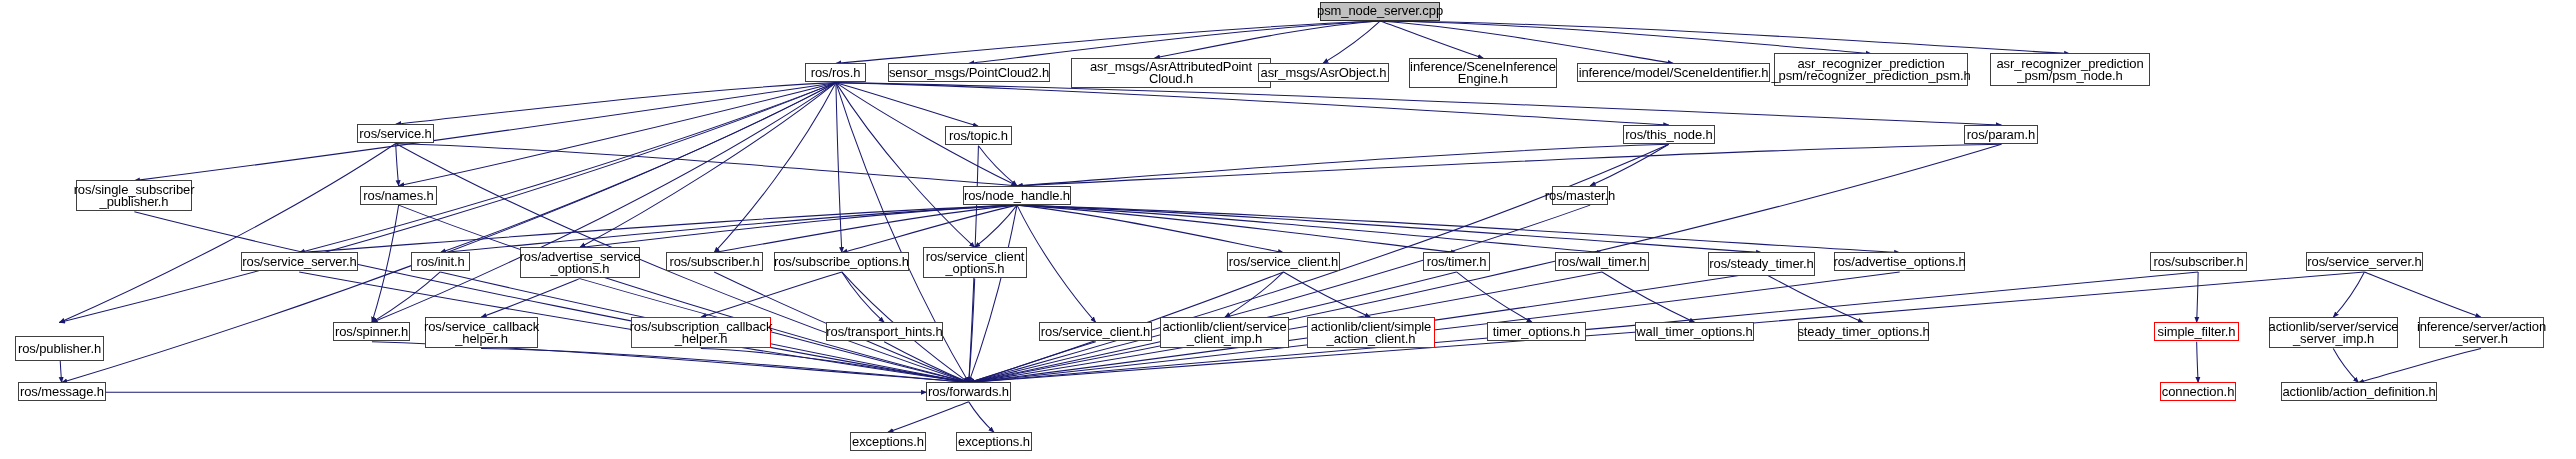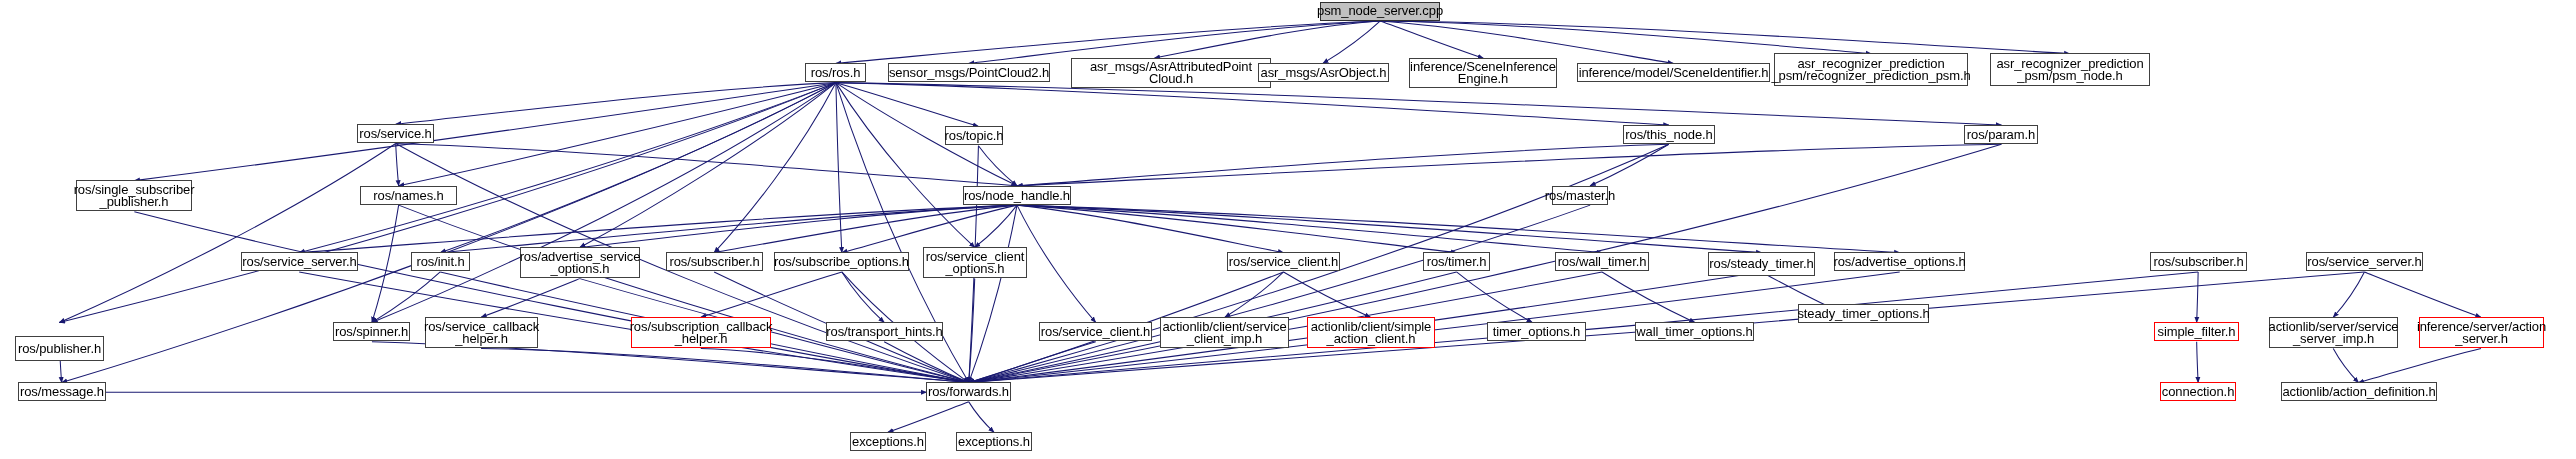--- a/index.html
+++ b/index.html
@@ -145,26 +145,26 @@
 Cloud.h</div>
       <div class="node" style="left: 1258px; top: 63px; width: 131px; height: 19.3px;">asr_msgs/AsrObject.h</div>
       <div class="node" style="left: 1409px; top: 58px; width: 148px; height: 30px;">inference/SceneInference
 Engine.h</div>
       <div class="node" style="left: 1577px; top: 63px; width: 193px; height: 19.3px;">inference/model/SceneIdentifier.h</div>
       <div class="node" style="left: 1774px; top: 53px; width: 194px; height: 33px;">asr_recognizer_prediction
 _psm/recognizer_prediction_psm.h</div>
       <div class="node" style="left: 1990px; top: 53px; width: 160px; height: 33px;">asr_recognizer_prediction
 _psm/psm_node.h</div>
       <div class="node" style="left: 357px; top: 124px; width: 77px; height: 19.3px;">ros/service.h</div>
-      <div class="node" style="left: 945px; top: 126px; width: 58px; height: 19.3px;">ros/topic.h</div>
+      <div class="node" style="left: 945px; top: 126px; width: 67px; height: 19.3px;">ros/topic.h</div>
       <div class="node" style="left: 1623px; top: 125px; width: 92px; height: 19.3px;">ros/this_node.h</div>
       <div class="node" style="left: 1964px; top: 125px; width: 74px; height: 19.3px;">ros/param.h</div>
       <div class="node" style="left: 76px; top: 180px; width: 116px; height: 31px;">ros/single_subscriber
 _publisher.h</div>
-      <div class="node" style="left: 360px; top: 186px; width: 97px; height: 19.3px;">ros/names.h</div>
+      <div class="node" style="left: 360px; top: 186px; width: 77px; height: 19.3px;">ros/names.h</div>
       <div class="node" style="left: 963px; top: 186px; width: 108px; height: 19.3px;">ros/node_handle.h</div>
       <div class="node" style="left: 1552px; top: 186px; width: 56px; height: 19.3px;">ros/master.h</div>
       <div class="node" style="left: 241px; top: 252px; width: 117px; height: 19.3px;">ros/service_server.h</div>
       <div class="node" style="left: 411px; top: 252px; width: 59px; height: 19.3px;">ros/init.h</div>
       <div class="node" style="left: 520px; top: 247px; width: 120px; height: 31px;">ros/advertise_service
 _options.h</div>
       <div class="node" style="left: 666px; top: 252px; width: 97px; height: 19.3px;">ros/subscriber.h</div>
       <div class="node" style="left: 774px; top: 252px; width: 135px; height: 19.3px;">ros/subscribe_options.h</div>
       <div class="node" style="left: 923px; top: 247px; width: 104px; height: 31px;">ros/service_client
 _options.h</div>
@@ -182,21 +182,21 @@
       <div class="node red" style="left: 631px; top: 317px; width: 140px; height: 31px;">ros/subscription_callback
 _helper.h</div>
       <div class="node" style="left: 826px; top: 322px; width: 117px; height: 19.3px;">ros/transport_hints.h</div>
       <div class="node" style="left: 1039px; top: 322px; width: 113px; height: 19.3px;">ros/service_client.h</div>
       <div class="node" style="left: 1160px; top: 317px; width: 129px; height: 31px;">actionlib/client/service
 _client_imp.h</div>
       <div class="node red" style="left: 1307px; top: 317px; width: 128px; height: 31px;">actionlib/client/simple
 _action_client.h</div>
       <div class="node" style="left: 1487px; top: 322px; width: 99px; height: 19.3px;">timer_options.h</div>
       <div class="node" style="left: 1635px; top: 322px; width: 119px; height: 19.3px;">wall_timer_options.h</div>
-      <div class="node" style="left: 1798px; top: 304px; width: 131px; height: 19.3px;">steady_timer_options.h</div>
+      <div class="node" style="left: 1798px; top: 322px; width: 131px; height: 19.3px;">steady_timer_options.h</div>
       <div class="node red" style="left: 2154px; top: 322px; width: 85px; height: 19.3px;">simple_filter.h</div>
       <div class="node" style="left: 2269px; top: 317px; width: 129px; height: 31px;">actionlib/server/service
 _server_imp.h</div>
       <div class="node red" style="left: 2419px; top: 317px; width: 125px; height: 31px;">inference/server/action
 _server.h</div>
       <div class="node" style="left: 18px; top: 382px; width: 88px; height: 19.3px;">ros/message.h</div>
       <div class="node" style="left: 926px; top: 382px; width: 85px; height: 19.3px;">ros/forwards.h</div>
       <div class="node red" style="left: 2160px; top: 382px; width: 76px; height: 19.3px;">connection.h</div>
       <div class="node" style="left: 2281px; top: 382px; width: 156px; height: 19.3px;">actionlib/action_definition.h</div>
       <div class="node" style="left: 850px; top: 432px; width: 76px; height: 19.3px;">exceptions.h</div>

